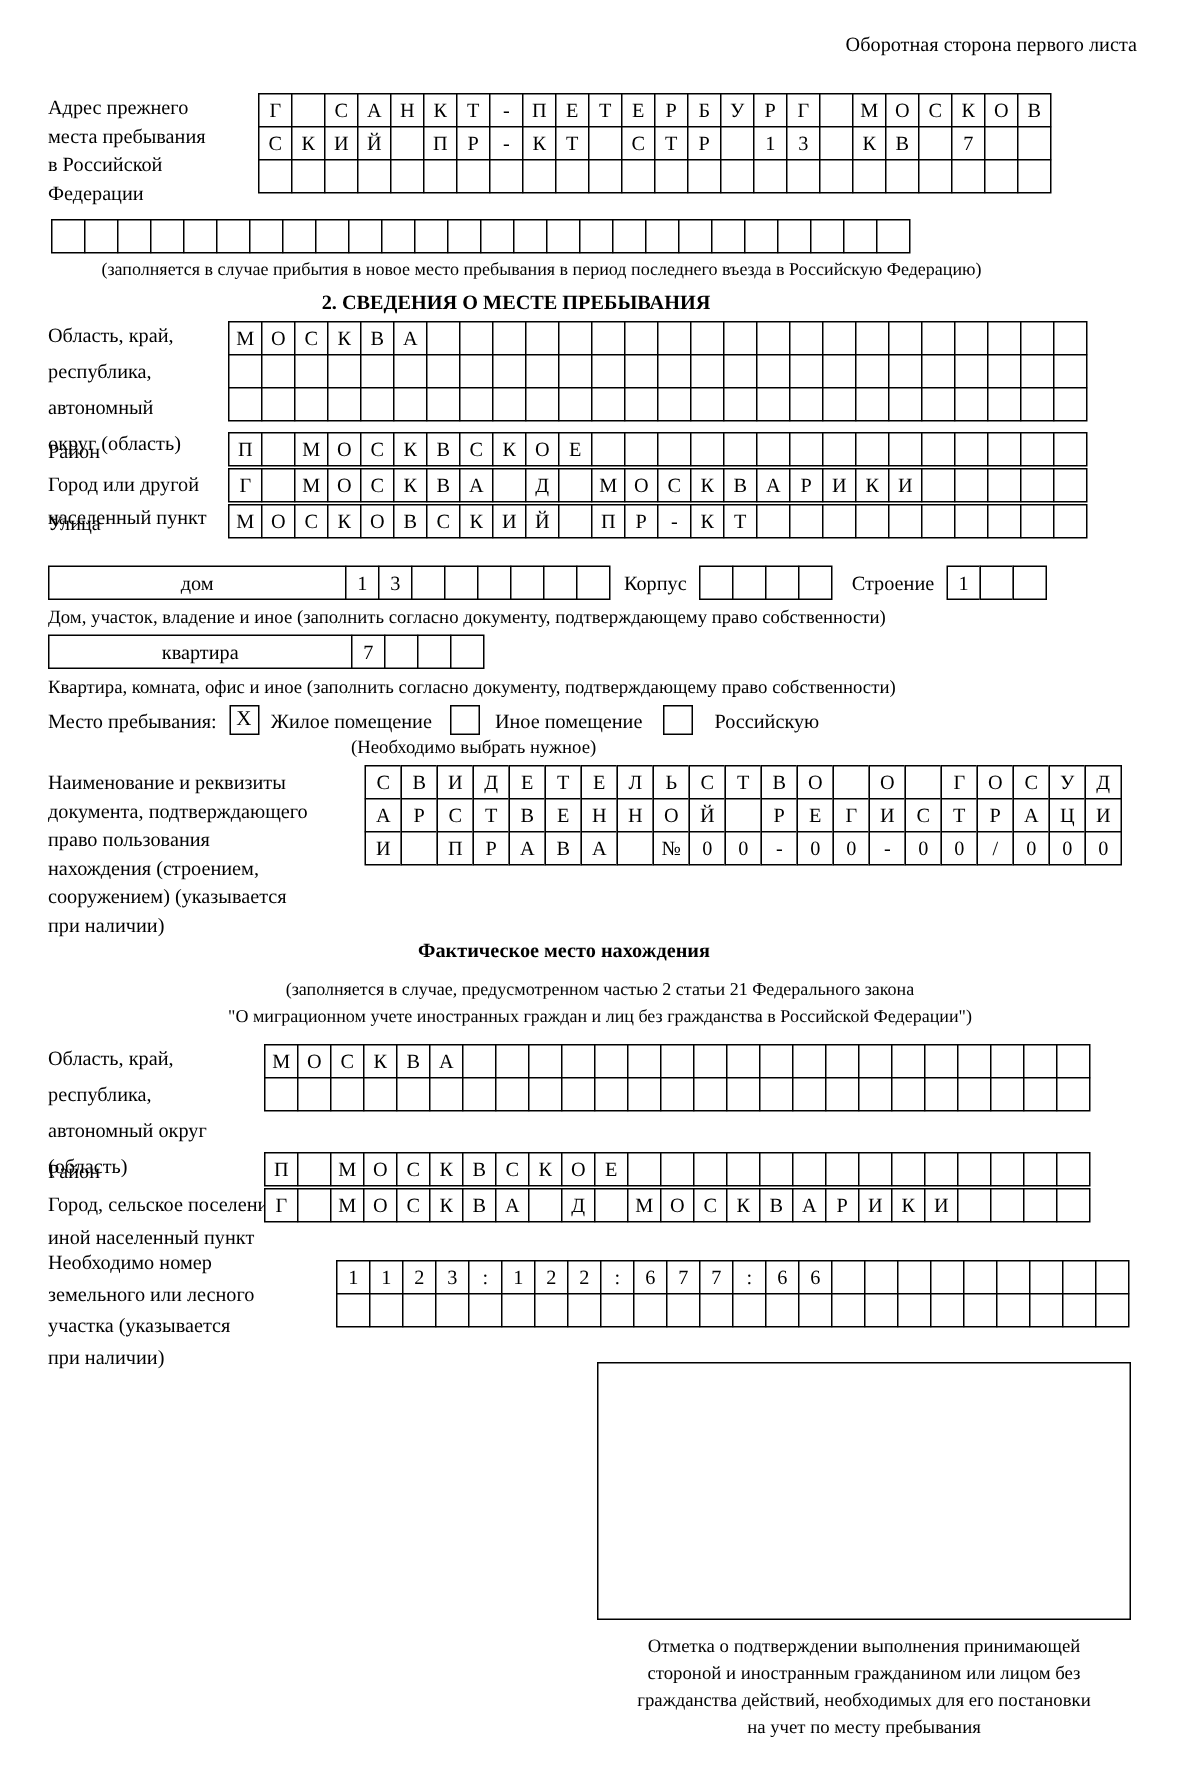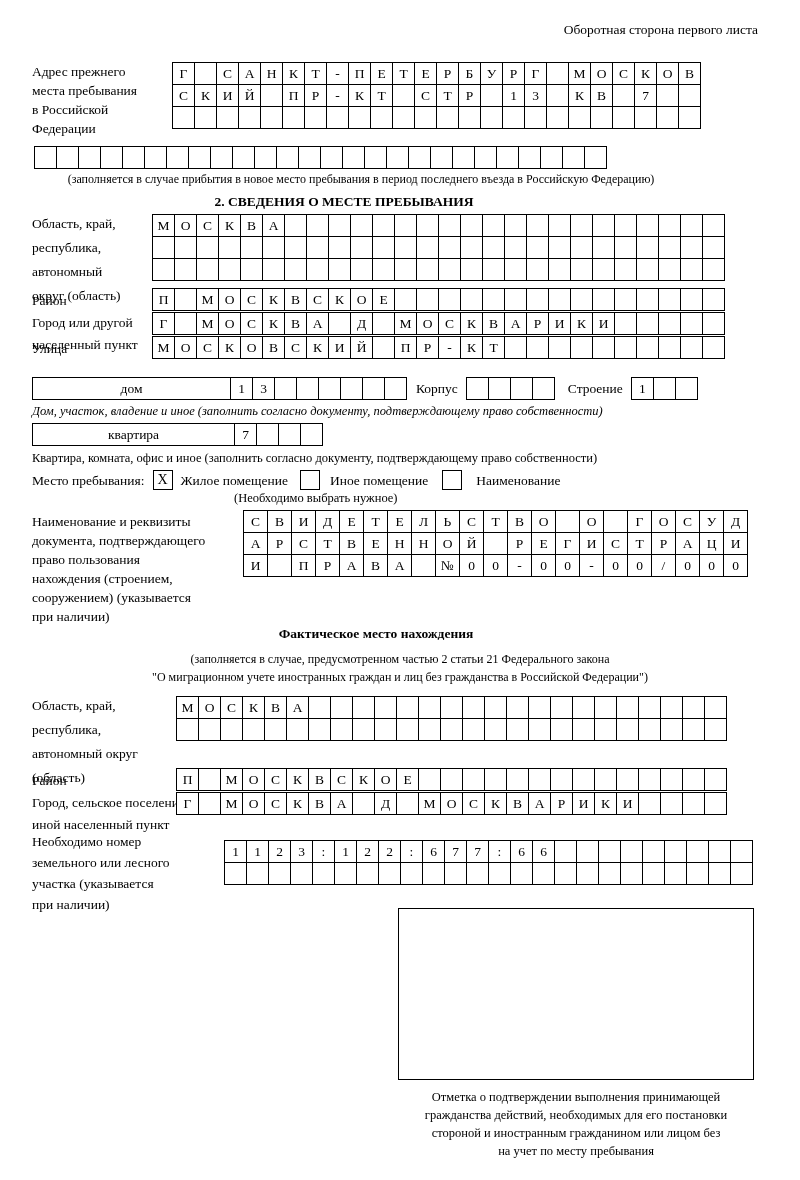--- a/index.html
+++ b/index.html
@@ -436,42 +436,42 @@
       <div class="cell"></div>
     </div>
     <div class="lbl" style="margin-left:14px;">Строение</div>
     <div class="cells" style="margin-left:8px;">
       <div class="cell">1</div>
       <div class="cell"></div>
       <div class="cell"></div>
     </div>
   </div>
 
-  <div class="abs lbl-sm" style="left:32px; top:403px;font-style:italic;">Дом, участок, владение и иное (заполнить согласно документу, подтверждающему право собственности)</div>
+  <div class="abs lbl-sm" style="left:32px; top:403px;">Дом, участок, владение и иное (заполнить согласно документу, подтверждающему право собственности)</div>
 
   <div class="abs boxline" style="left:32px; top:423px;">
     <div class="label-box" style="width:203px;">квартира</div>
     <div class="cells" style="margin-left:-1px;">
       <div class="cell">7</div>
       <div class="cell"></div>
       <div class="cell"></div>
       <div class="cell"></div>
     </div>
   </div>
 
   <div class="abs lbl-sm" style="left:32px; top:450px;">Квартира, комната, офис и иное (заполнить согласно документу, подтверждающему право собственности)</div>
 
   <div class="abs boxline" style="left:32px; top:470px;">
     <div class="lbl">Место пребывания:</div>
     <div class="checkbox" style="margin-left:8px;">X</div>
     <div class="lbl" style="margin-left:8px;">Жилое помещение</div>
     <div class="checkbox" style="margin-left:12px;"></div>
     <div class="lbl" style="margin-left:10px;">Иное помещение</div>
     <div class="checkbox" style="margin-left:14px;"></div>
-    <div class="lbl" style="margin-left:14px;">Наименование</div>
+    <div class="lbl" style="margin-left:14px;">Российскую</div>
   </div>
   <div class="abs lbl-sm" style="left:234px; top:490px;">(Необходимо выбрать нужное)</div>
 
   <div class="abs lbl" style="left:32px; top:512px; width:215px;">
     <div>Наименование и реквизиты</div>
     <div>документа, подтверждающего</div>
     <div>право пользования</div>
     <div>нахождения (строением,</div>
     <div>сооружением) (указывается</div>
     <div>при наличии)</div>
@@ -736,18 +736,18 @@
       <div class="cell"></div>
       <div class="cell"></div>
       <div class="cell"></div>
       <div class="cell"></div>
     </div>
   </div>
 
   <div class="abs bigbox" style="left:398px; top:908px; width:356px; height:172px;"></div>
   <div class="abs footer-note" style="left:380px; top:1088px; width:392px;">
     <div>Отметка о подтверждении выполнения принимающей</div>
+    <div>стороной и иностранным гражданином или лицом без</div>
     <div>гражданства действий, необходимых для его постановки</div>
-    <div>стороной и иностранным гражданином или лицом без</div>
     <div>на учет по месту пребывания</div>
   </div>
 
 </div>
 
 </body></html>

